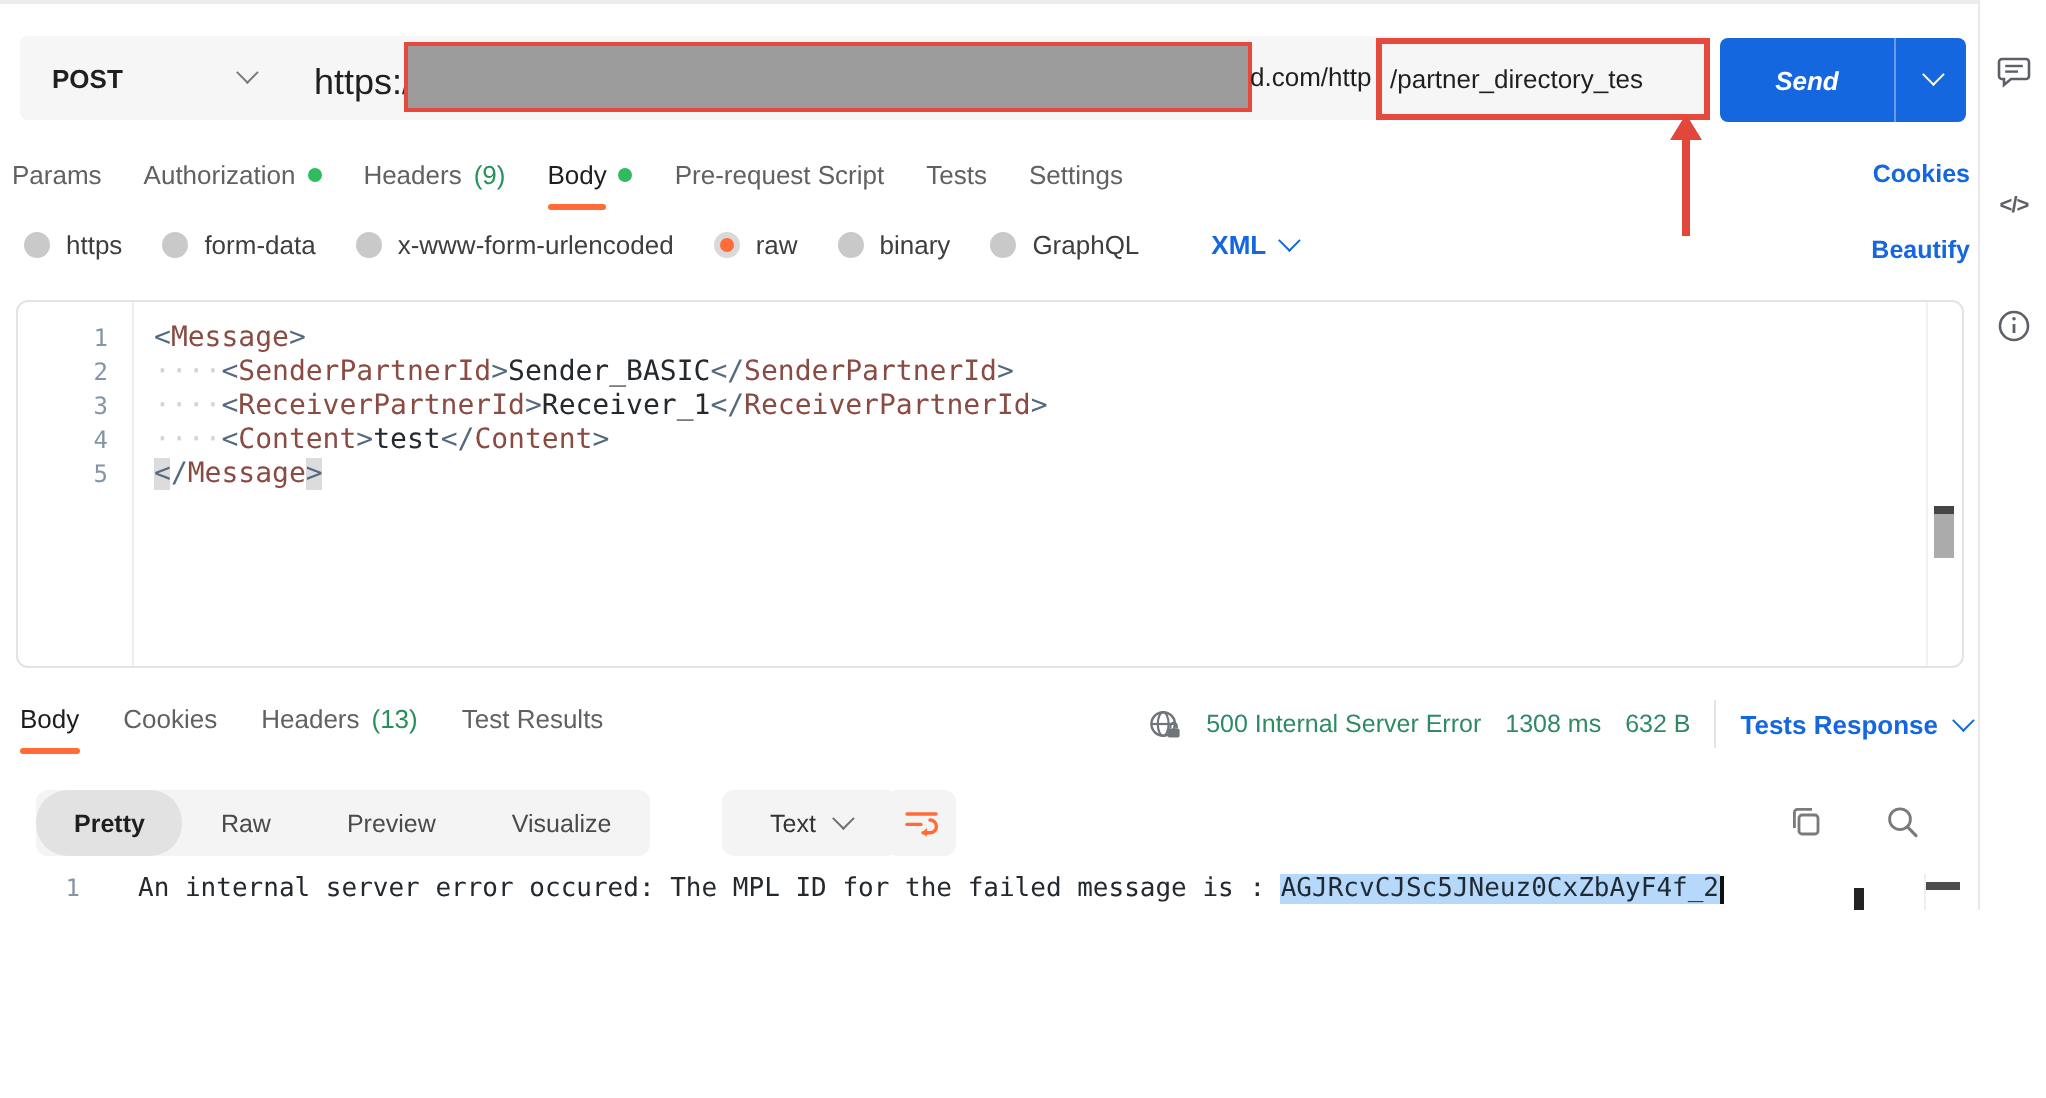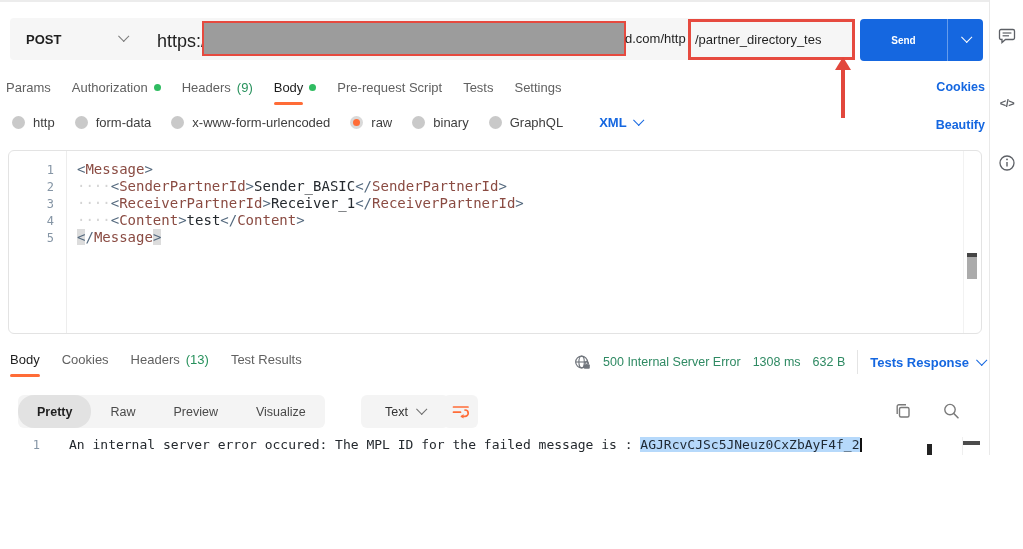--- a/index.html
+++ b/index.html
@@ -12,21 +12,21 @@
   .method{position:absolute;left:0;top:0;width:190px;height:42px;display:flex;align-items:center;cursor:pointer;}
   .method-label{margin-left:16px;font-size:13px;font-weight:bold;color:#1f1f1f;}
   .chev{display:inline-block;width:7px;height:7px;border-right:1.7px solid currentColor;border-bottom:1.7px solid currentColor;transform:rotate(45deg) translateY(-1px);}
   .method .chev{margin-left:58px;color:#7a7a7a;margin-top:-4px;}
   .url-prefix{position:absolute;left:147px;top:13px;font-size:18px;color:#1f1f1f;}
   .redaction{position:absolute;left:192px;top:3px;width:420px;height:31px;background:#9c9c9c;border:2px solid #e64a3f;}
   .url-mid{position:absolute;left:615px;top:13px;font-size:13px;color:#1f1f1f;}
   .hl-box{position:absolute;left:678px;top:1px;width:161px;height:35px;border:3px solid #e64a3f;display:flex;align-items:center;overflow:hidden;background:transparent;}
   .hl-box span{font-size:13px;color:#1f1f1f;margin-left:4px;white-space:nowrap;}
   .send-btn{position:absolute;left:860px;top:19px;width:123px;height:42px;background:#1567e0;border-radius:4px;display:flex;color:#fff;cursor:pointer;}
-  .send-main{flex:1;display:flex;align-items:center;justify-content:center;font-size:10px;font-weight:bold;}
+  .send-main{flex:1;display:flex;align-items:center;justify-content:center;font-size:13px;font-weight:bold;font-style:italic;}
   .send-caret{width:35px;display:flex;align-items:center;justify-content:center;border-left:1px solid rgba(255,255,255,.35);}
   .send-caret .chev{margin-top:-4px;}
 
   
   .req-tabs{position:absolute;left:6px;top:80px;display:flex;gap:21px;align-items:center;justify-content:flex-end;}
   .tab{display:flex;align-items:center;gap:6px;font-size:13px;color:#616161;cursor:pointer;}
   .tab .tab-label{position:relative;}
   .tab.active{color:#1d1d1d;}
   .tab.active .tab-label::after{content:"";position:absolute;left:0;right:0;bottom:-10px;height:3px;background:#ff6c37;border-radius:2px;}
   .tab .count{color:#27915c;font-size:13px;}
@@ -146,21 +146,21 @@
       </div>
       <div class="tab">
         <span class="tab-label">Settings</span>
       </div>
     </div>
   <div class="cookies-link">Cookies</div>
 
   <div class="btype-row" id="btype-row">
       <div class="btype">
         <span class="radio"></span>
-        <span>http</span>
+        <span>https</span>
       </div>
       <div class="btype">
         <span class="radio"></span>
         <span>form-data</span>
       </div>
       <div class="btype">
         <span class="radio"></span>
         <span>x-www-form-urlencoded</span>
       </div>
       <div class="btype">

